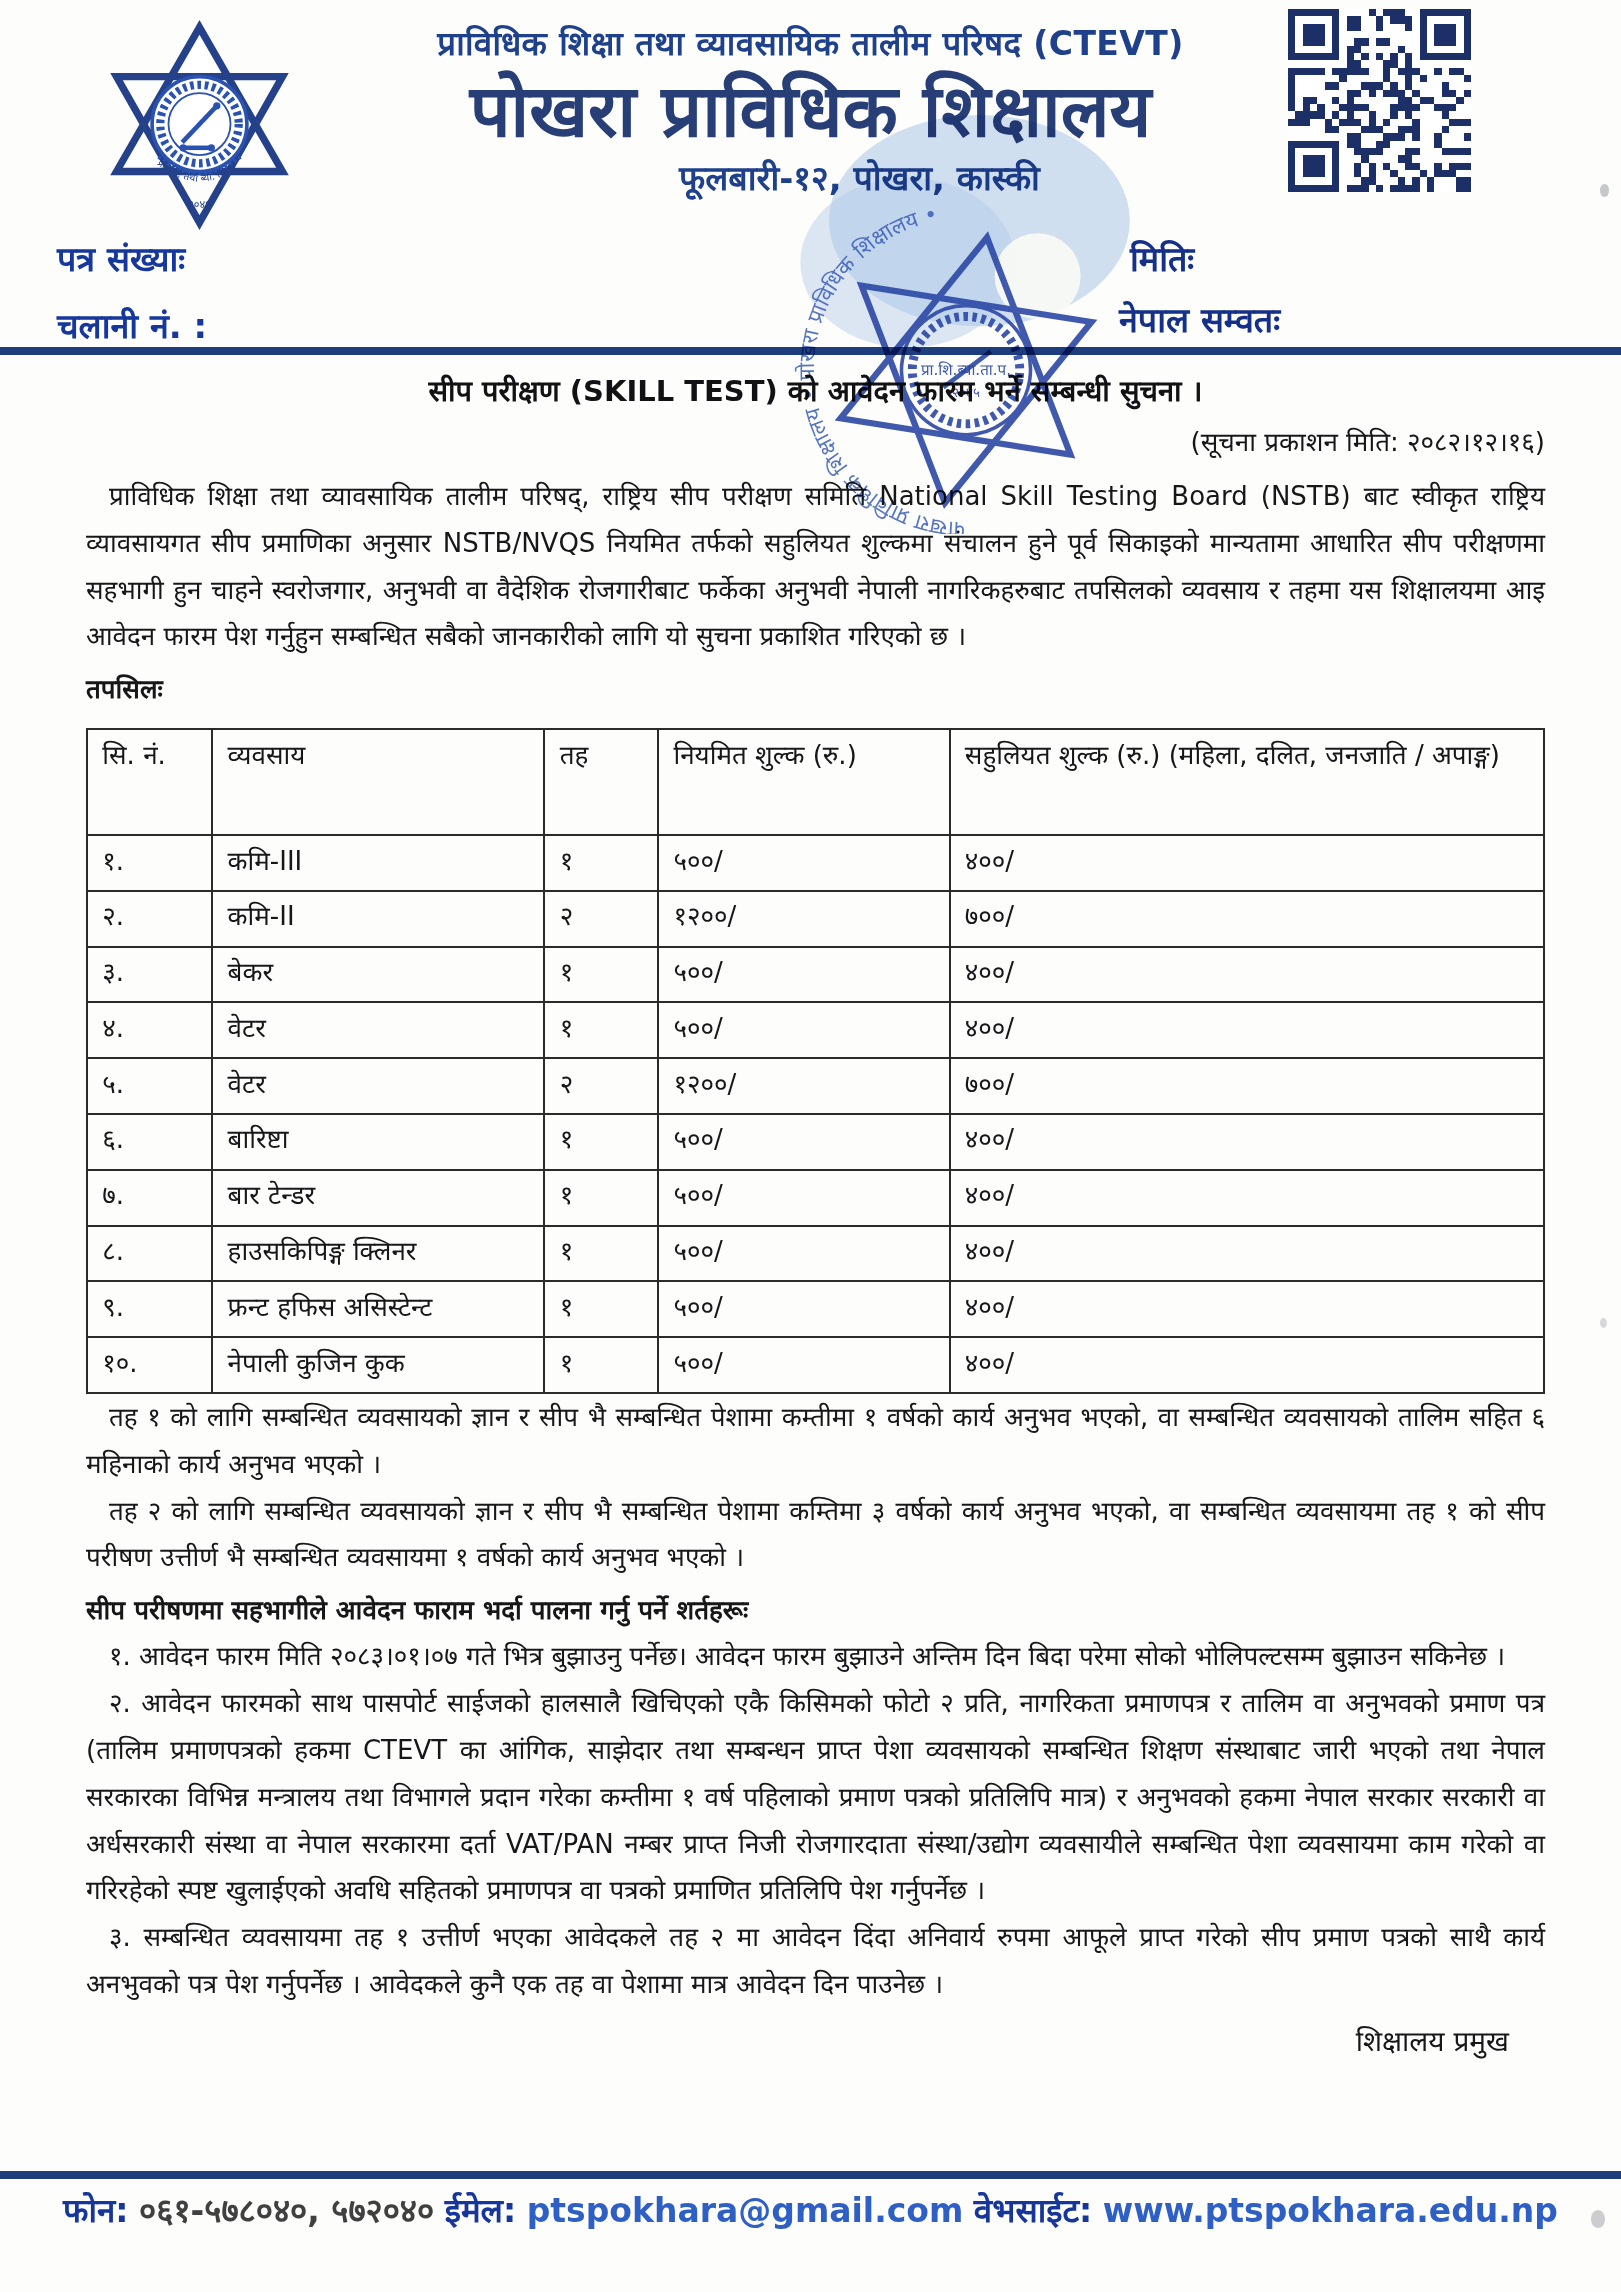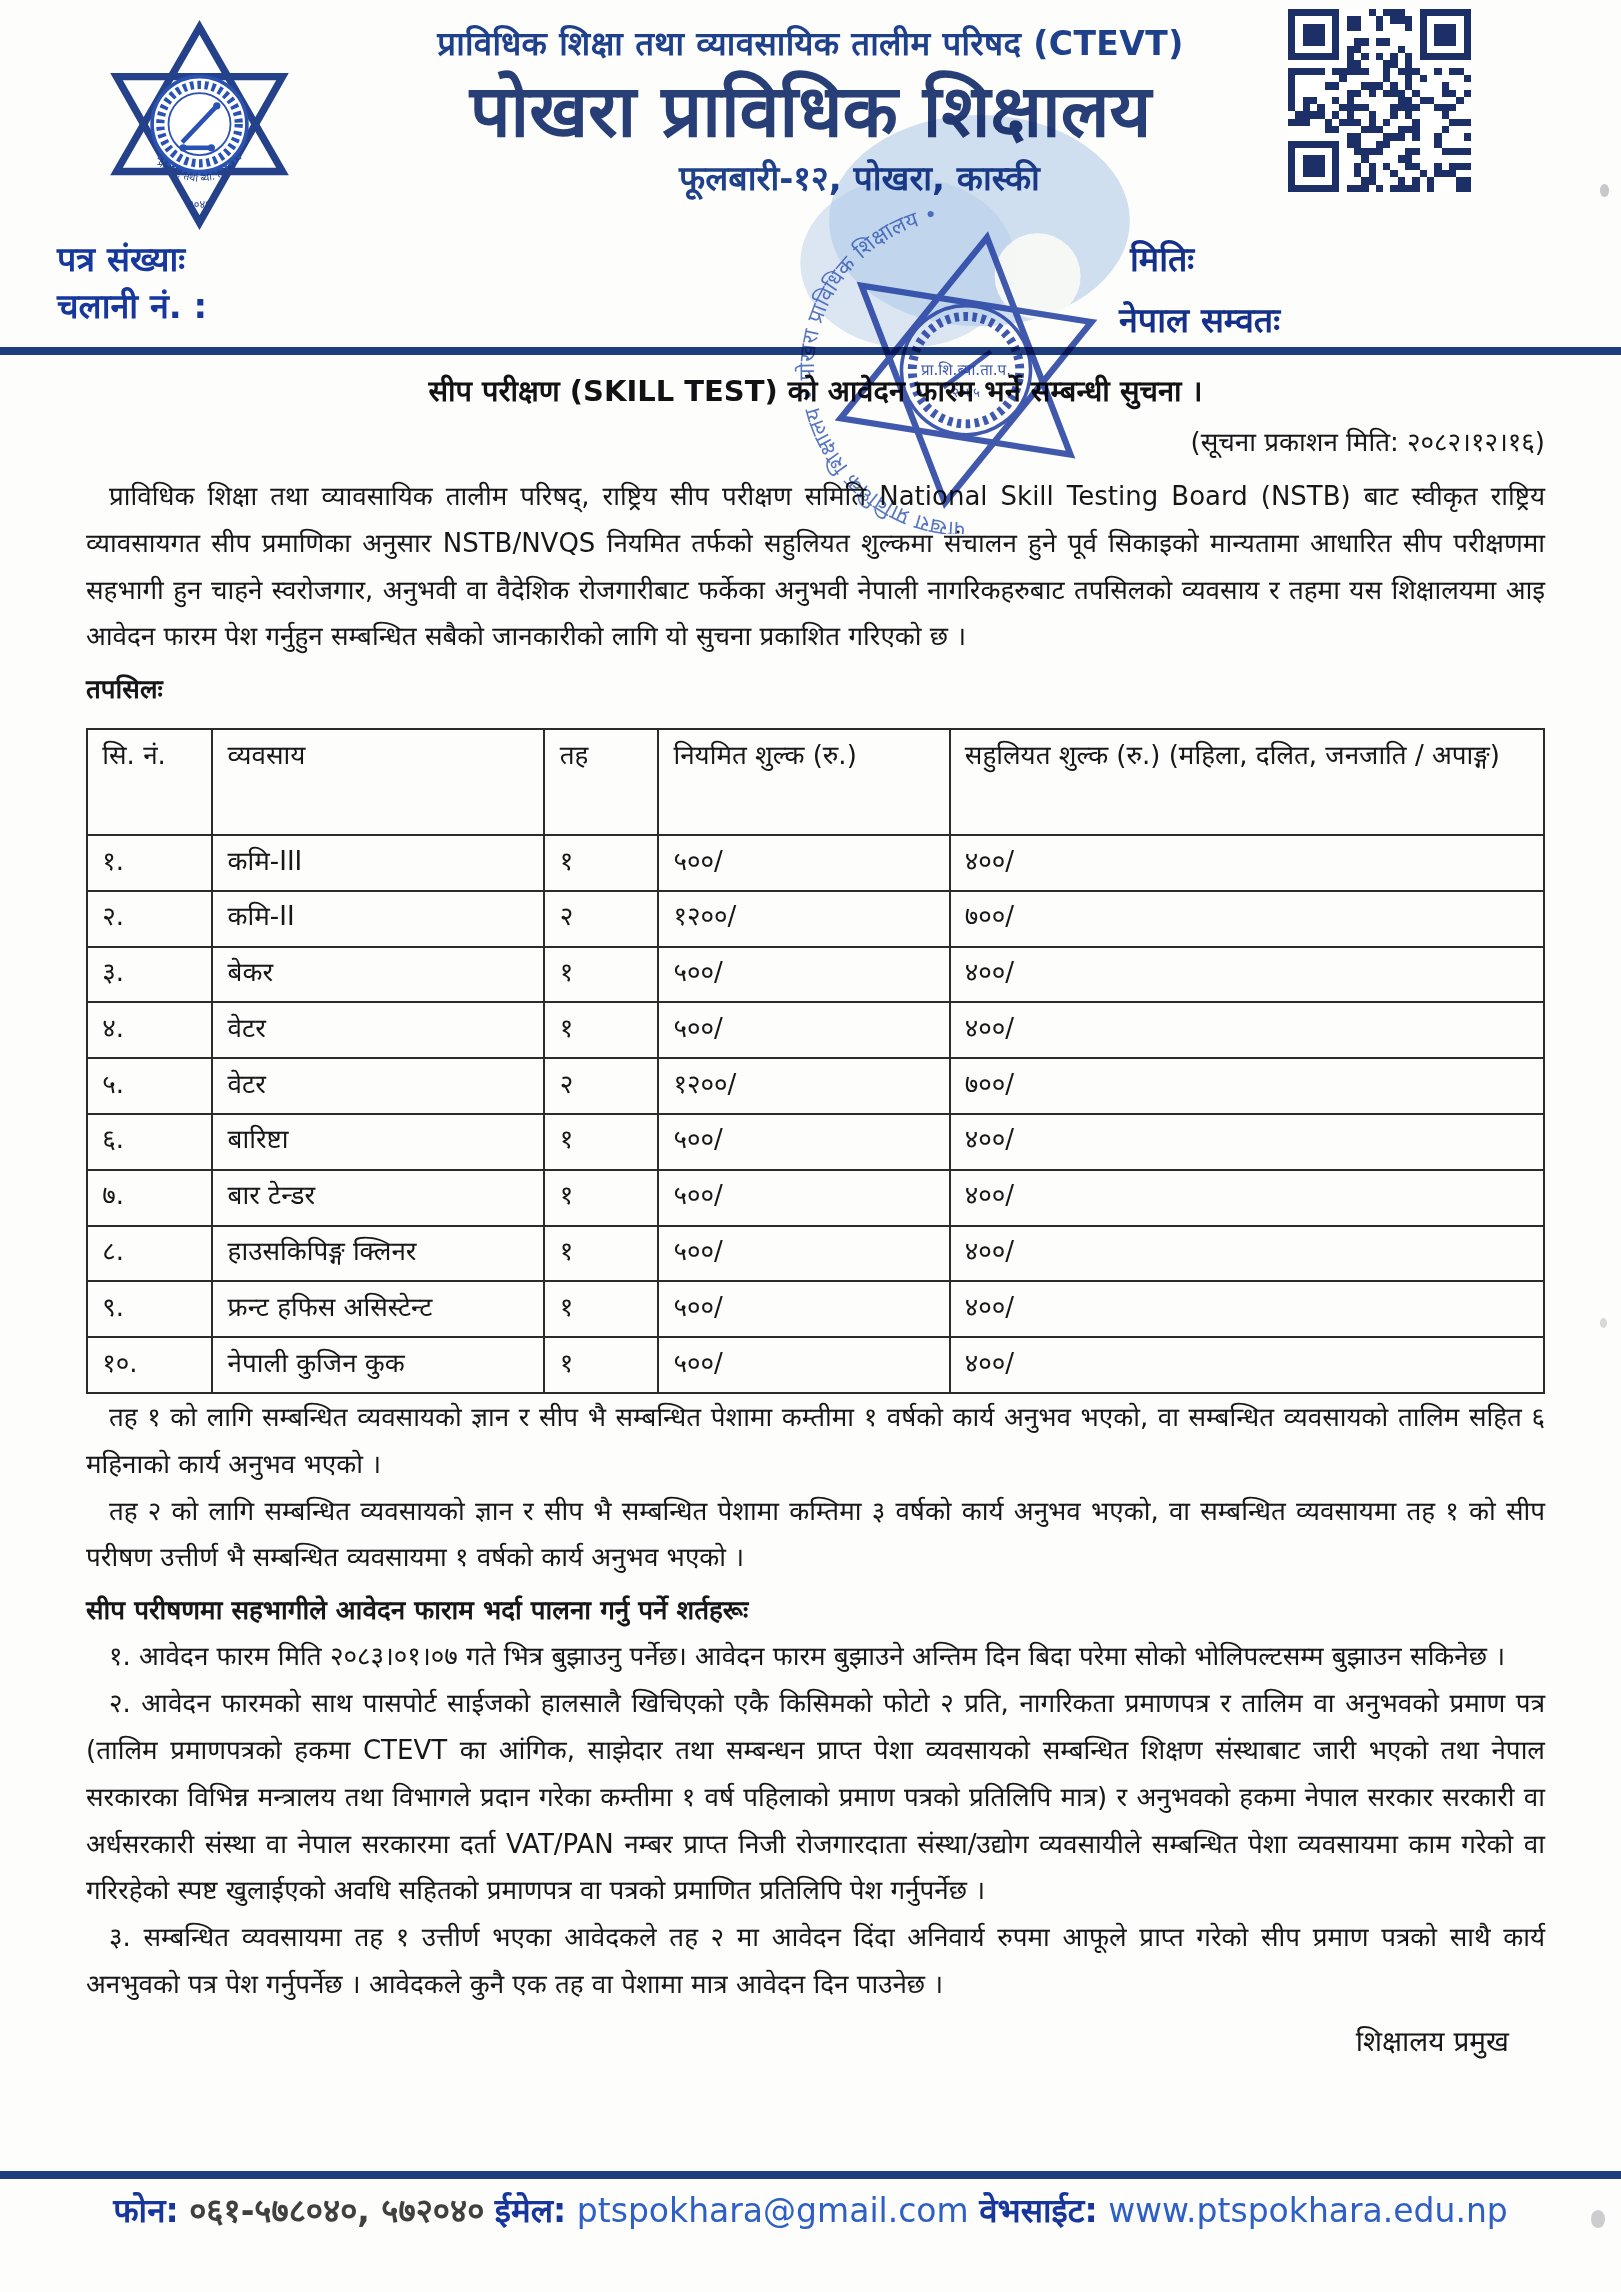--- a/index.html
+++ b/index.html
@@ -9,21 +9,21 @@
   }
   
   .logo-wrap{position:absolute;left:90px;top:10.7px;width:219px;height:228px;}
   .lh-center{position:absolute;left:296px;right:296px;top:19.7px;text-align:center;}
   .org-line{font-size:33px;font-weight:bold;color:#1f418c;letter-spacing:0.4px;}
   .school-name{font-size:72px;font-weight:bold;color:#273e76;margin-top:7px;line-height:1.1;}
   .address-line{font-size:34px;font-weight:bold;color:#1f418c;margin-top:3.6px;transform:translateX(49px);}
   .qr-wrap{position:absolute;right:150px;top:9px;width:183px;height:192px;}
   .meta{position:absolute;font-size:34px;font-weight:bold;color:#16379c;}
   .meta.ref{left:57px;top:235px;}
-  .meta.dispatch{left:57px;top:282px;}
+  .meta.dispatch{left:57px;top:302px;}
   .meta.date{left:1130px;top:235px;color:#143089;}
   .meta.sambat{left:1119px;top:296px;color:#143089;}
   .rule{position:absolute;left:0;width:100%;height:8px;background:#1e3d7d;}
   .rule.top{top:347px;}
   .rule.bottom{top:2171px;}
   .stamp-wrap{position:absolute;left:742px;top:106px;width:448px;height:428px;
     mix-blend-mode:multiply;pointer-events:none;z-index:5;}
   
   .content{position:absolute;top:356px;left:10px;right:0;padding:0 76px;
     font-size:26px;line-height:1.8;color:#17171a;}
@@ -39,21 +39,21 @@
     text-align:left;font-size:26px;line-height:1.5;vertical-align:top;}
   .fees th{height:93px;}
   .fees td{height:43px;}
   .c0{width:8.6%;} .c1{width:22.8%;} .c2{width:7.8%;} .c3{width:20%;} .c4{width:40.8%;}
   
   .signature{text-align:right;margin-top:9px;margin-right:36px;font-size:28px;}
   .footer-line{position:absolute;top:2187px;left:0;width:100%;text-align:center;
     font-size:33px;white-space:nowrap;}
   .f-label{font-weight:bold;color:#16369b;}
   .f-strong{font-weight:bold;color:#404040;}
-  .f-light{color:#2e5fc5;}
+  .f-light{color:#2e5fc5;font-weight:bold;}
   .speck{position:absolute;background:#8f9399;border-radius:50%;}
 </style>
 </head>
 <body>
 
 <div class="page">
 
   <div class="logo-wrap">
     <svg viewBox="0 0 230 250" width="219" height="228">
       <polygon points="115,18 24,176 206,176" fill="#ffffff" stroke="#24418a" stroke-width="8"></polygon>

